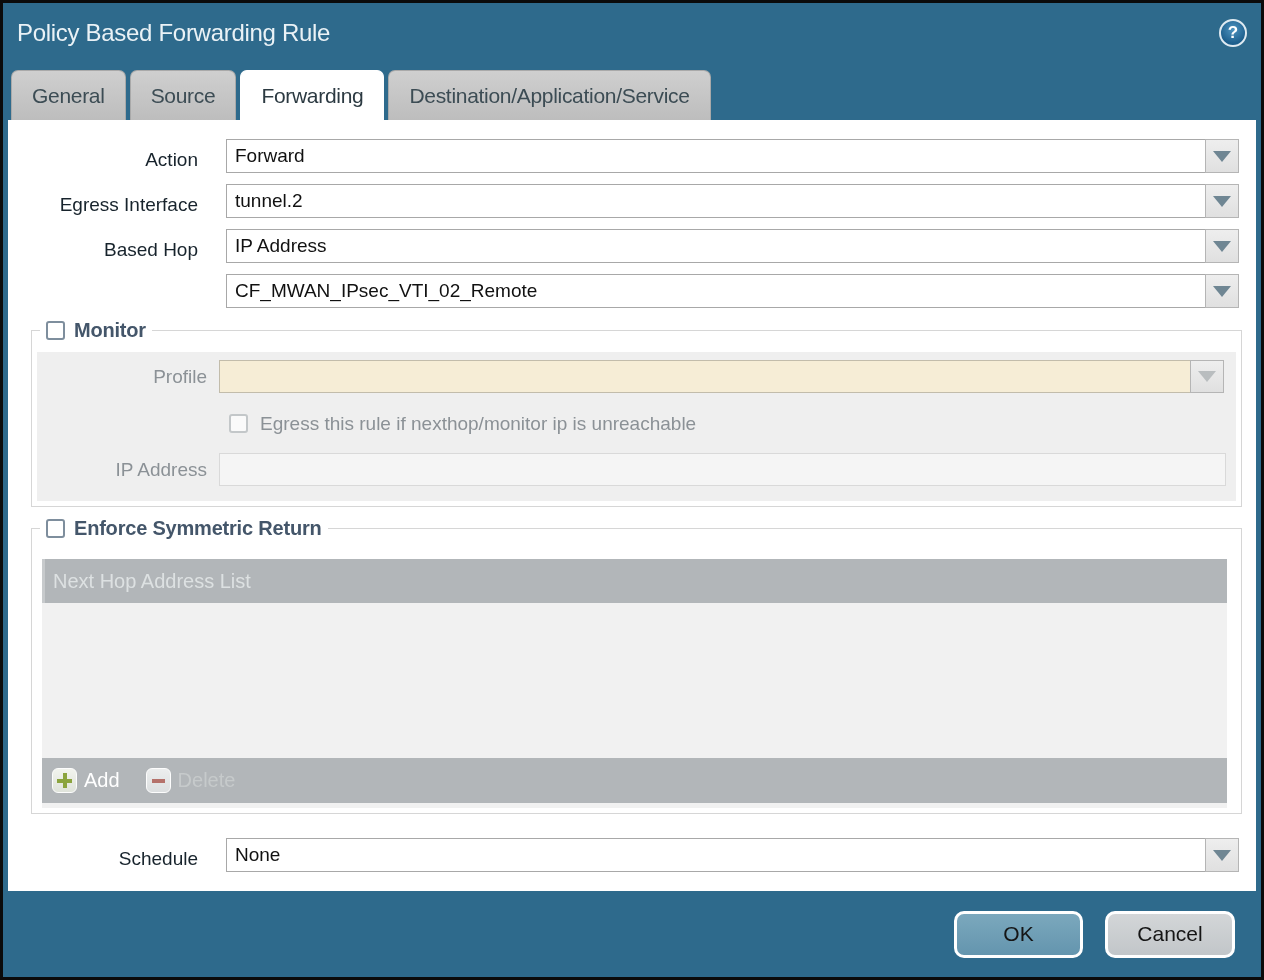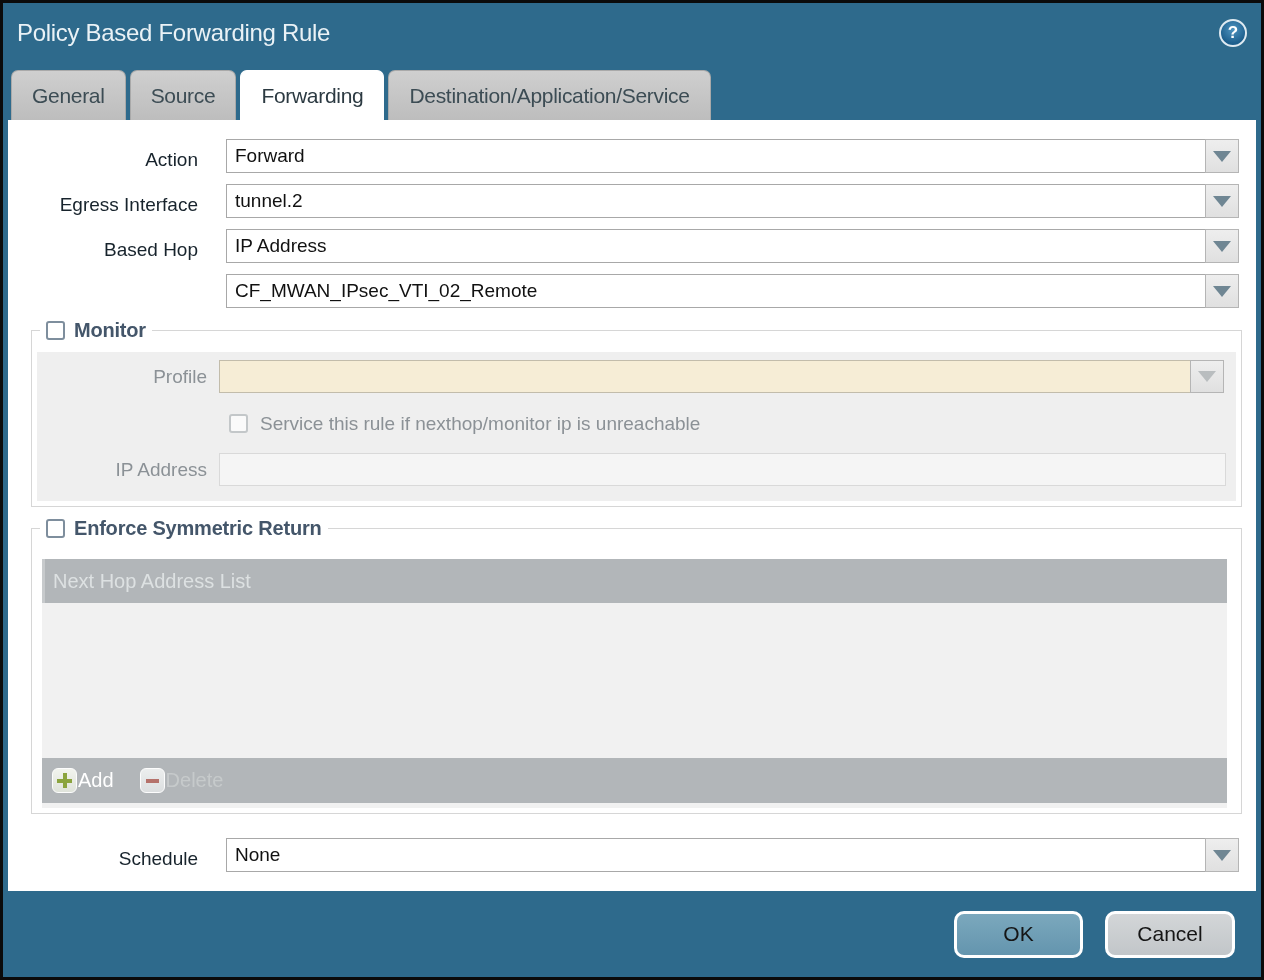--- a/index.html
+++ b/index.html
@@ -74,21 +74,21 @@
   .cb-label{font-size:19px;color:var(--disabled-text);}
   .ip-wrap{flex:1;margin-right:4px;}
   .ip-input{flex:1;border:1px solid #d9d9d9;background:#f5f5f5;}
 
   .grid{margin:9px 9px 0 5px;}
   .grid-header{height:44px;background:var(--grid-grey);box-shadow:inset 3px 0 0 rgba(255,255,255,0.28);
                display:flex;align-items:center;padding-left:11px;font-size:20px;color:var(--grid-header-text);}
   .grid-body{height:155px;background:var(--grid-body);}
   .grid-footer{height:45px;background:var(--grid-grey);display:flex;align-items:center;gap:26px;padding-left:10px;}
   .grid-strip{height:5px;background:var(--grid-body);}
-  .tbl-btn{display:flex;align-items:center;gap:1px;cursor:pointer;background:none;border:none;font-family:inherit;}
+  .tbl-btn{display:flex;align-items:center;gap:7px;cursor:pointer;background:none;border:none;font-family:inherit;}
   .tbl-btn-label{font-size:20px;color:#fff;}
   .tbl-btn.disabled .tbl-btn-label{color:#c6cacb;}
   .mini-icon{width:25px;height:25px;border-radius:6px;background:linear-gradient(#f2f4ee,#dfe3da);
              border:1px solid #fdfdfd;position:relative;flex:none;}
   .icon-plus::before,.icon-plus::after{content:"";position:absolute;background:var(--add-green);}
   .icon-plus::before{left:4px;right:4px;top:10px;height:4px;}
   .icon-plus::after{top:4px;bottom:4px;left:10px;width:4px;}
   .icon-minus{background:linear-gradient(#eceeee,#dcdfe0);}
   .icon-minus::before{content:"";position:absolute;background:var(--del-red);left:5px;right:5px;top:10px;height:4px;}
 
@@ -173,21 +173,21 @@
             <div class="monitor-field profile-wrap">
               <div class="input profile-input"></div>
               <div class="dd-btn">
                   <span class="arrow disabled"></span>
                 </div>
             </div>
           </div>
 
           <div class="cb-row">
             <span class="checkbox disabled"></span>
-            <span class="cb-label">Service this rule if nexthop/monitor ip is unreachable</span>
+            <span class="cb-label">Egress this rule if nexthop/monitor ip is unreachable</span>
           </div>
 
           <div class="monitor-row">
             <div class="monitor-label">IP Address</div>
             <div class="monitor-field ip-wrap">
               <div class="input ip-input"></div>
             </div>
           </div>
 
         </div>

